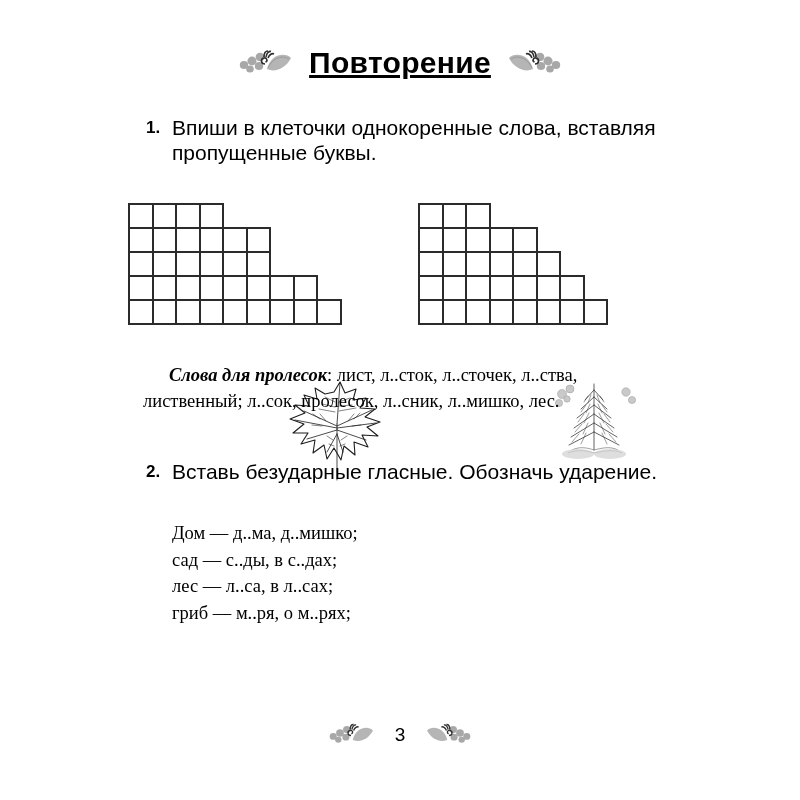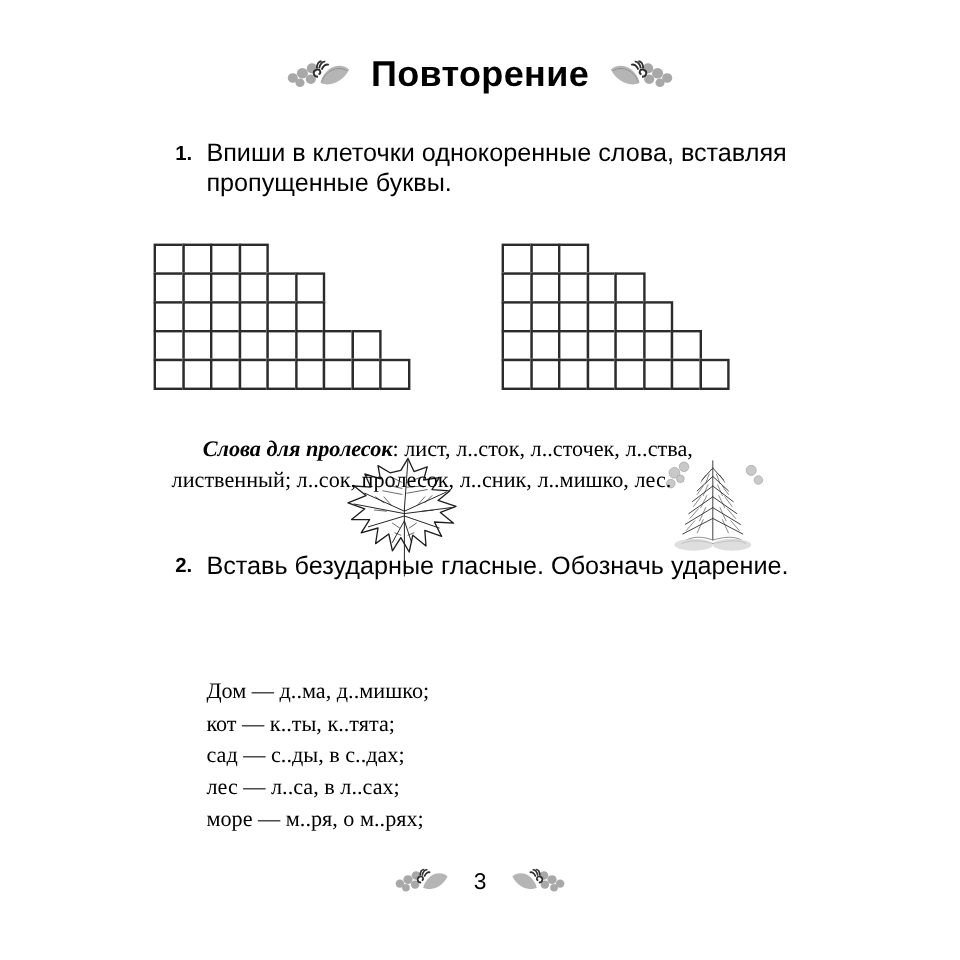--- a/index.html
+++ b/index.html
@@ -25,20 +25,21 @@
   
   .title-row {
     position: absolute;
     top: 46px;
     left: 0;
     width: 800px;
     display: flex;
     align-items: center;
     justify-content: center;
     gap: 16px;
+    text-decoration: underline;
   }
   .page-title {
     font-family: "Liberation Sans", sans-serif;
     font-weight: bold;
     font-size: 30px;
     letter-spacing: 0.3px;
     white-space: nowrap;
   }
   .ornament {
     display: block;
@@ -127,21 +128,20 @@
 
   
   #word-list {
     position: absolute;
     top: 520px;
     left: 172px;
     width: 430px;
     font-family: "Liberation Serif", serif;
     font-size: 18.5px;
     line-height: 26.5px;
-    margin-top: 44px;
   }
   #word-list .word-line { white-space: pre; }
 
   
   .footer {
     position: absolute;
     top: 722px;
     left: 0;
     width: 800px;
     display: flex;
@@ -384,24 +384,23 @@
     <span>л..мишко, лес.</span>
   </div>
 
   <div class="task" id="task2">
     <span class="task-num">2.</span>
     <span class="task-text">Вставь безударные гласные. Обозначь ударение.</span>
   </div>
 
   <div id="word-list">
       <div class="word-line">Дом — д..ма, д..мишко;</div>
-      <div class="word-line">кот — к..ты, к..тята;</div>
       <div class="word-line">сад — с..ды, в с..дах;</div>
       <div class="word-line">лес — л..са, в л..сах;</div>
-      <div class="word-line">море — м..ря, о м..рях;</div>
+      <div class="word-line">гриб — м..ря, о м..рях;</div>
     </div>
 
   <div class="footer">
     <span class="ornament">
       <svg width="50" height="22" viewBox="0 0 56 26">
         <g fill="#a8a8a8" stroke="none">
           <ellipse cx="7" cy="17" rx="4.2" ry="4"></ellipse>
           <ellipse cx="15" cy="13" rx="4.6" ry="4.4"></ellipse>
           <ellipse cx="13" cy="21" rx="3.8" ry="3.6"></ellipse>
           <ellipse cx="23" cy="9" rx="4.4" ry="4.2"></ellipse>

